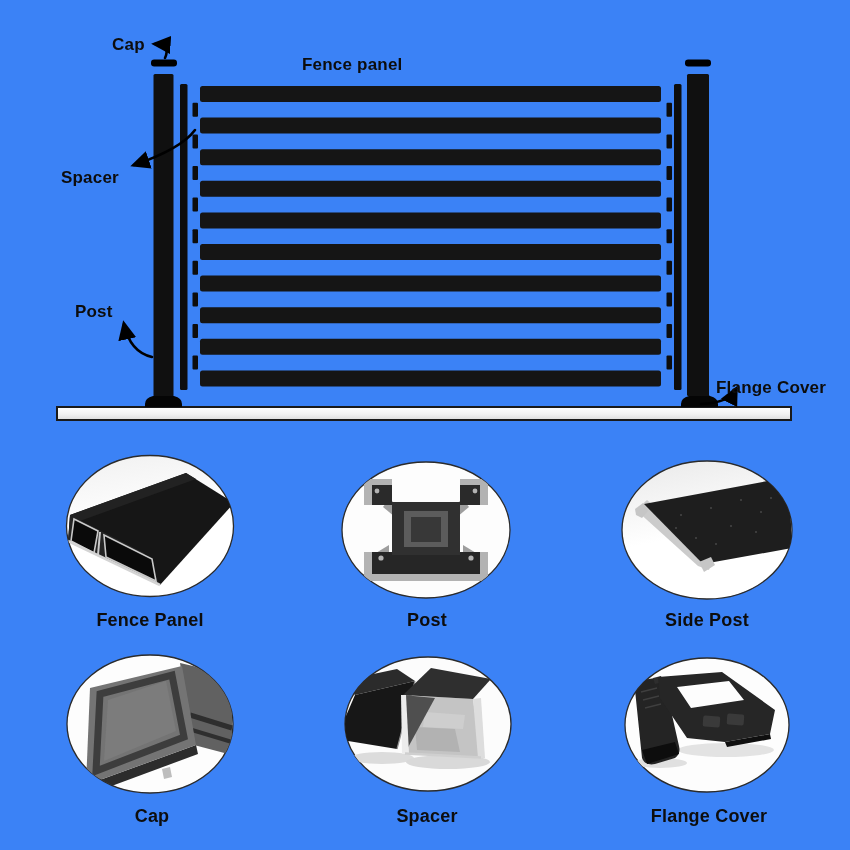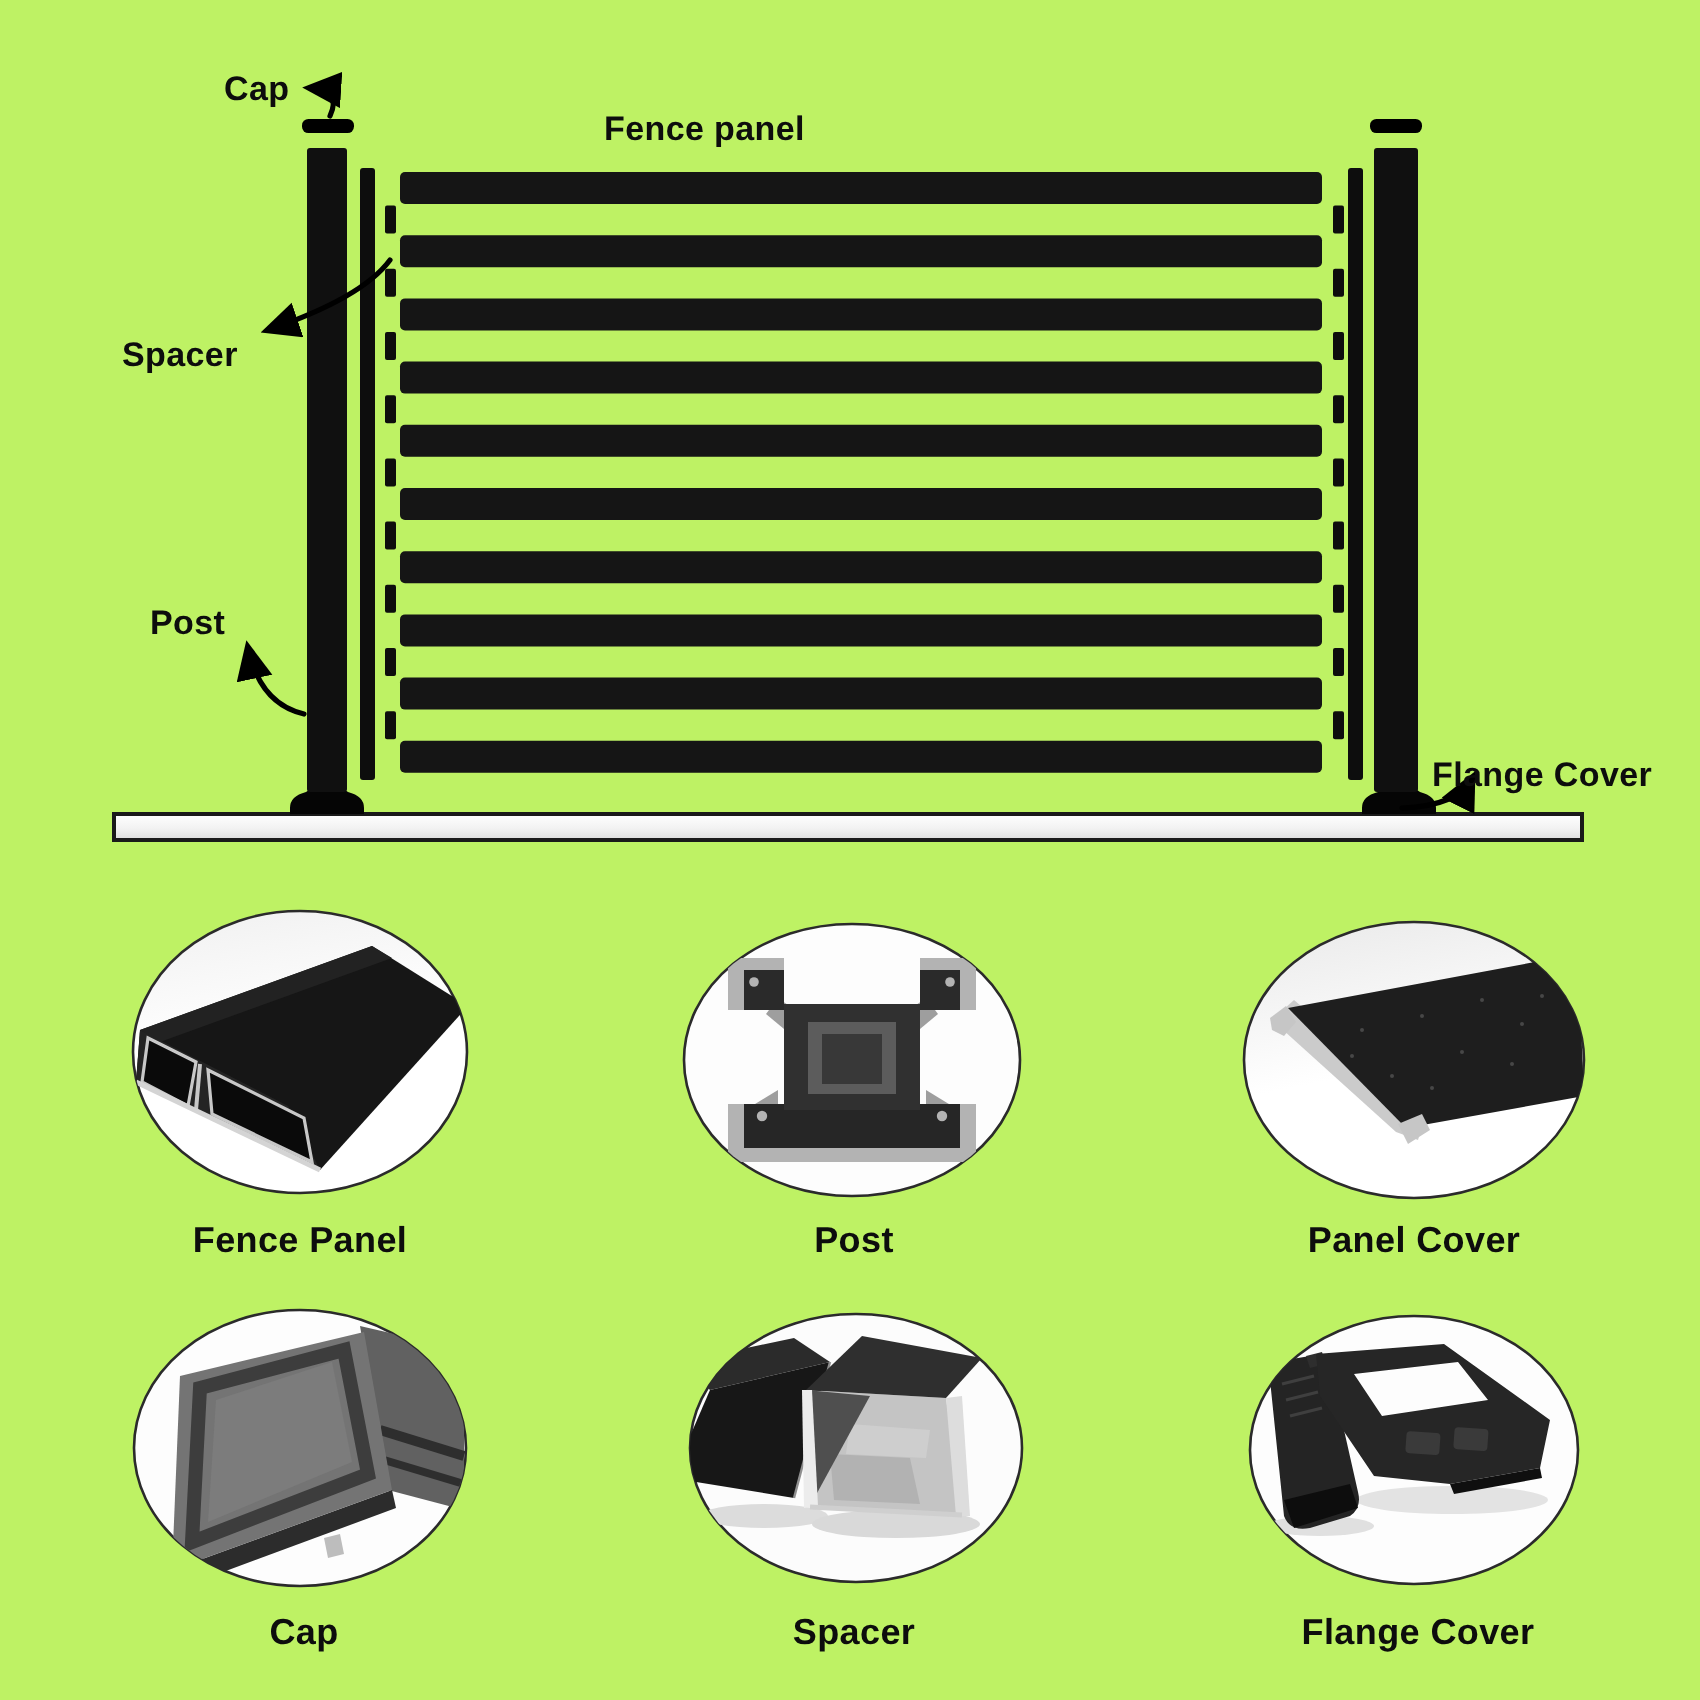--- a/index.html
+++ b/index.html
@@ -1,18 +1,18 @@
 <!DOCTYPE html>
 <html><head>
 <meta charset="utf-8">
 <style>
   * { margin:0; padding:0; box-sizing:border-box; }
   html,body { background:#fff; }
   .stage {
-    position:relative; width:850px; height:850px; background:#bef264;
+    position:relative; width:850px; height:850px; background:#3b82f6;
     font-family:"Liberation Sans", sans-serif; overflow:hidden;
   }
   svg { display:block; }
   .diagram { position:absolute; left:0; top:0; }
   .dlabel {
     font-family:"Liberation Sans", sans-serif;
     font-weight:bold; font-size:17px; fill:#0d0d0d; letter-spacing:.2px;
   }
   .part-photo { position:absolute; }
   .part-label {
@@ -242,18 +242,18 @@
       <polygon points="18,93 51,85 55,97 23,107" fill="#0d0d0d"></polygon>
       <path d="M34,20 L98,15 L151,53 L146,77 L101,85 L63,81 L36,41 Z M53,30 L105,24 L120,43 L67,51 Z" fill="#262626" fill-rule="evenodd"></path>
       <polygon points="101,85 146,77 147,82 103,90" fill="#0f0f0f"></polygon>
       <rect x="79" y="59" width="17" height="11" rx="2" fill="#3a3a3a" transform="rotate(4 87 64)"></rect>
       <rect x="103" y="57" width="17" height="11" rx="2" fill="#3a3a3a" transform="rotate(4 111 62)"></rect>
     </g>
   </svg>
 
   <div class="part-label" style="left:40px;  top:610px">Fence Panel</div>
   <div class="part-label" style="left:317px; top:610px">Post</div>
-  <div class="part-label" style="left:597px; top:610px">Panel Cover</div>
+  <div class="part-label" style="left:597px; top:610px">Side Post</div>
   <div class="part-label" style="left:42px;  top:806px">Cap</div>
   <div class="part-label" style="left:317px; top:806px">Spacer</div>
   <div class="part-label" style="left:599px; top:806px">Flange Cover</div>
 
 </div>
 
 </body></html>

